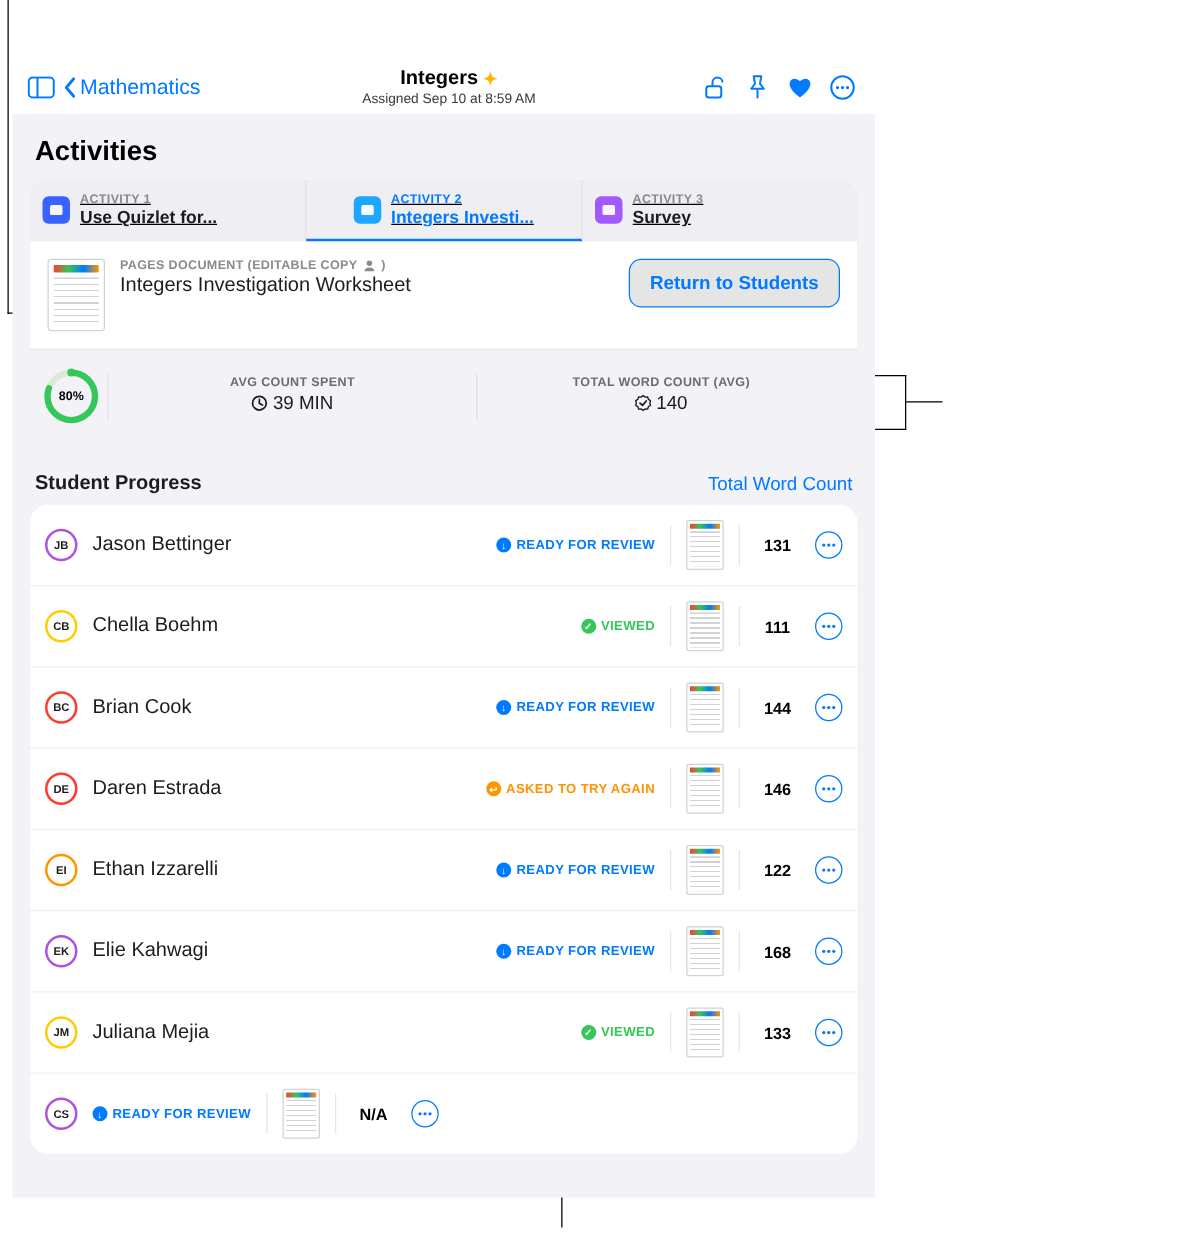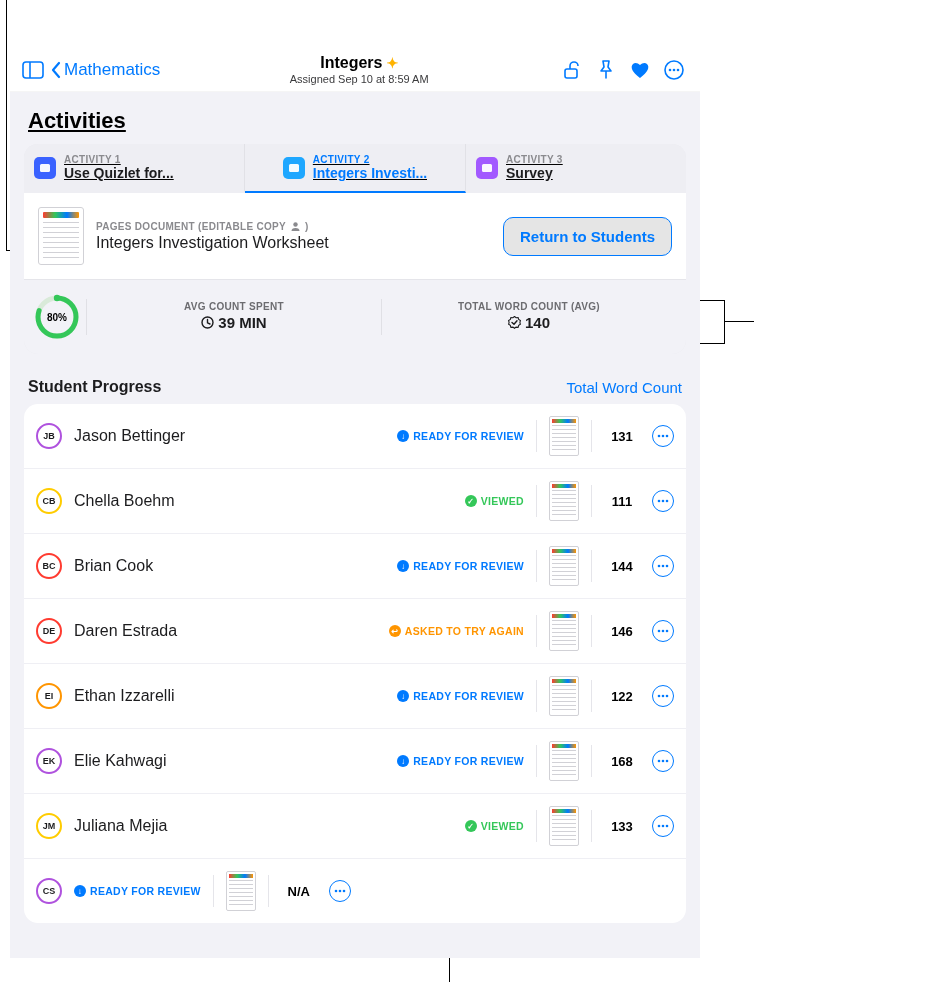--- a/index.html
+++ b/index.html
@@ -35,21 +35,21 @@
     border-bottom: 1px solid rgba(0,0,0,0.04);
   }
   .header .sidebar-btn { color: #007aff; display:flex; align-items:center; }
   .header .back { display:flex; align-items:center; color:#007aff; font-size:17px; gap:2px; }
   .header .title-block { flex:1; text-align:center; }
   .header .title-line { font-weight:700; font-size:16px; display:inline-flex; align-items:center; gap:4px; justify-content:center;}
   .header .subtitle { font-size:11px; color:#3a3a3c; margin-top:1px;}
   .header .hicon { color:#007aff; width:28px; display:flex; justify-content:center; align-items:center;}
   .heart-filled { color:#007aff; }
   
-  .section-title { font-size:22px; font-weight:800; padding: 16px 18px 10px; color:#000;text-decoration:underline;}
+  .section-title { font-size:22px; font-weight:800; padding: 16px 18px 10px; color:#000;}
   
   .activities-card {
     margin: 0 14px 14px 14px;
     background: #e9e9ee;
     border-radius: 14px;
     overflow: hidden;
   }
   .tabs {
     display:flex;
     background: #eeeef3;
@@ -70,21 +70,21 @@
     width:22px; height:22px; border-radius:5px; flex-shrink:0; display:flex; align-items:center; justify-content:center;
   }
   .tab .tab-text .kicker { font-size:10px; color:#8a8a8e; font-weight:600; letter-spacing:0.3px; }
   .tab .tab-text .label { font-size:14px; font-weight:700; color:#1c1c1e; white-space:nowrap; overflow:hidden; text-overflow:ellipsis; max-width:120px;}
   .tab.active { border-bottom-color:#007aff;justify-content:center; }
   .tab.active .tab-text .label { color:#007aff; }
   .tab.active .tab-text .kicker { color:#007aff; }
   
   .doc-row {
     display:flex;
-    align-items:center;
+    align-items:flex-start;
     padding: 14px 14px;
     gap:12px;
     background:#fff;
     border-bottom: 1px solid #e5e5ea;
   }
   .doc-thumb {
     width:46px; height:58px; background:#fff; border:1px solid #d1d1d6; border-radius:3px; position:relative; overflow:hidden;
   }
   .doc-thumb::before{
     content:""; position:absolute; left:4px; right:4px; top:4px; height:6px; background:linear-gradient(90deg,#ff3b30,#34c759,#007aff,#ff9500); border-radius:1px;
@@ -114,21 +114,21 @@
     gap: 0;
   }
   .progress-ring {
     width:46px; height:46px; position:relative; flex-shrink:0; margin-right:6px;
   }
   .stat {
     flex:1; text-align:center; border-left:1px solid #e0e0e5; padding: 2px 6px;
   }
   .stat:first-of-type { border-left:1px solid #e0e0e5; }
   .stat .kicker { font-size:10px; font-weight:700; color:#6c6c70; letter-spacing:0.3px;}
-  .stat .value { font-size:15px; font-weight:700; color:#1c1c1e; display:inline-flex; align-items:center; gap:4px; margin-top:2px;}
+  .stat .value { font-size:15px; font-weight:400; color:#1c1c1e; display:inline-flex; align-items:center; gap:4px; margin-top:2px;}
   
   .sp-header {
     display:flex; align-items:center; justify-content:space-between;
     padding: 10px 18px 8px;
   }
   .sp-header .label { font-size:16px; font-weight:800; color:#1c1c1e;}
   .sp-header .link { color:#007aff; font-size:15px; font-weight:500;}
   
   .student-list {
     margin: 0 14px;

